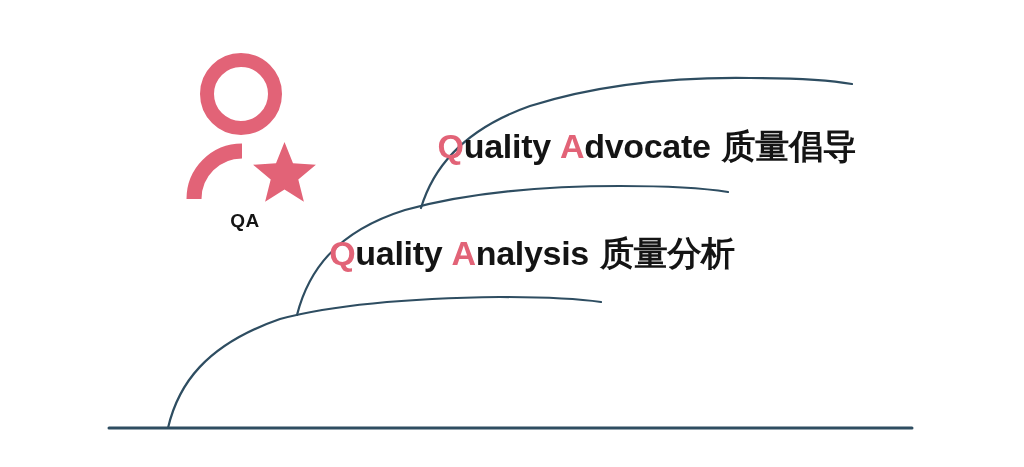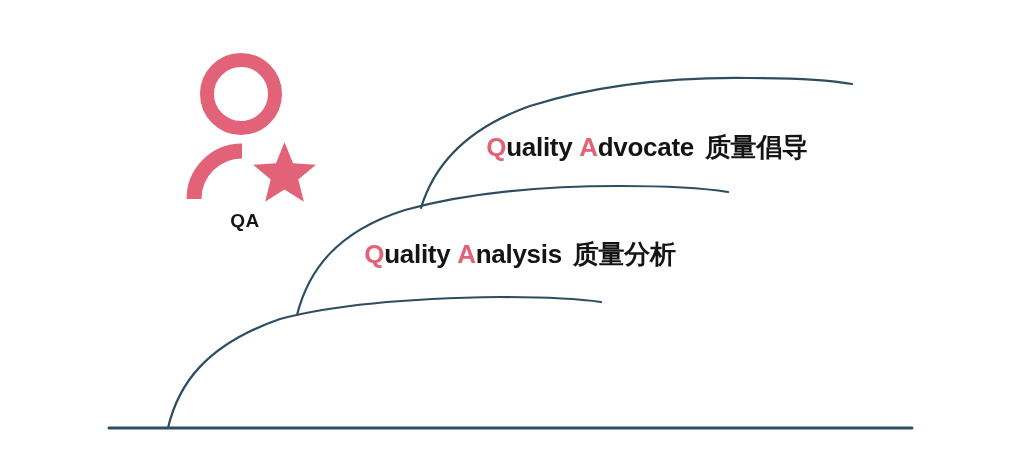--- a/index.html
+++ b/index.html
@@ -43,21 +43,21 @@
     stroke: var(--accent-pink);
   }
   .icon-fill {
     fill: var(--accent-pink);
     stroke: none;
   }
   .stage-label {
     position: absolute;
     transform: translate(-50%, -50%);
     white-space: nowrap;
-    font-size: 26px;
+    font-size: 34px;
     font-weight: 600;
     letter-spacing: -0.3px;
     color: var(--text-dark);
   }
   .stage-label .accent {
     color: var(--accent-pink);
     font-weight: 700;
   }
   .stage-label .cn {
     margin-left: 11px;
@@ -94,18 +94,18 @@
       <polygon class="icon-fill" points="284.5,142 293.0,163.3 315.9,164.8 298.3,179.5 303.9,201.7 284.5,189.5 265.1,201.7 270.7,179.5 253.1,164.8 276.0,163.3"></polygon>
     </g>
   </svg>
 
   <div class="qa-caption" style="left: 245px; top: 221px;">QA</div>
 
   <div class="stage-label" style="left: 647px; top: 147px;">
     <span class="accent">Q</span><span>uality </span><span class="accent">A</span><span>dvocate</span><span class="cn">质量倡导</span>
   </div>
 
-  <div class="stage-label" style="left: 520px; top: 254px;">
+  <div class="stage-label" style="left: 532px; top: 254px;">
     <span class="accent">Q</span><span>uality </span><span class="accent">A</span><span>nalysis</span><span class="cn">质量分析</span>
   </div>
 
 
 </div>
 
 </body></html>

